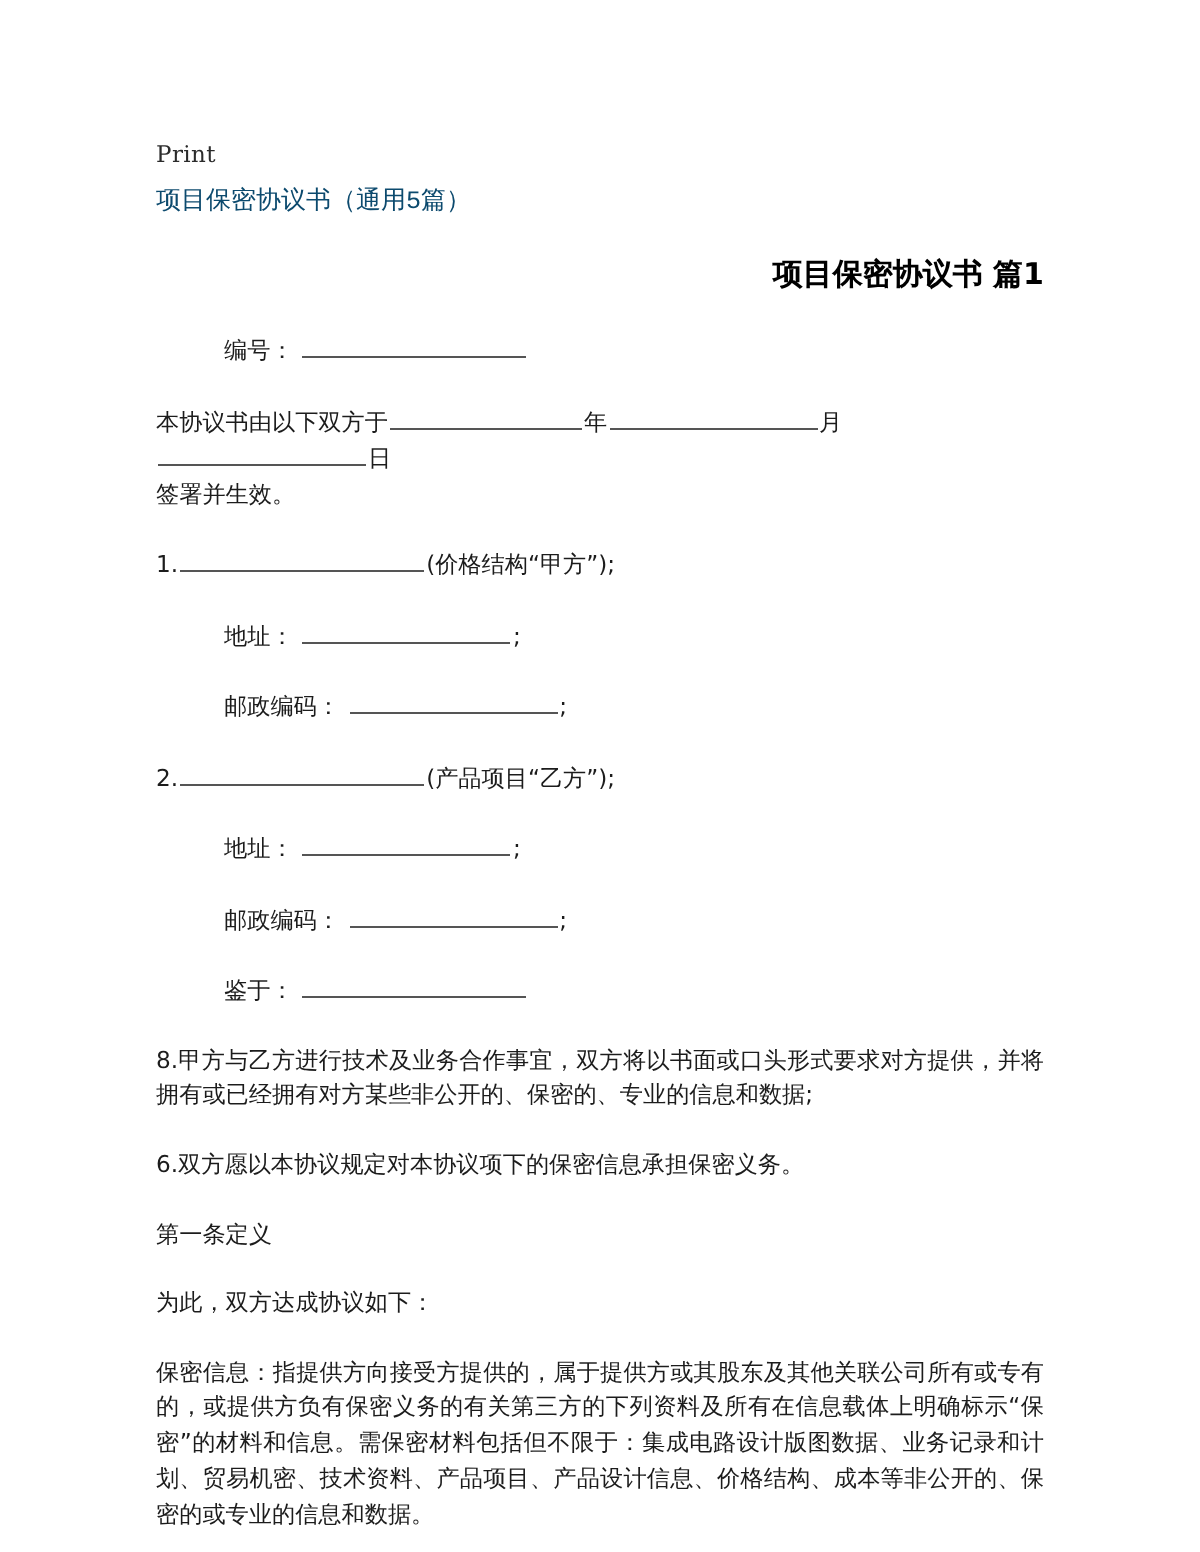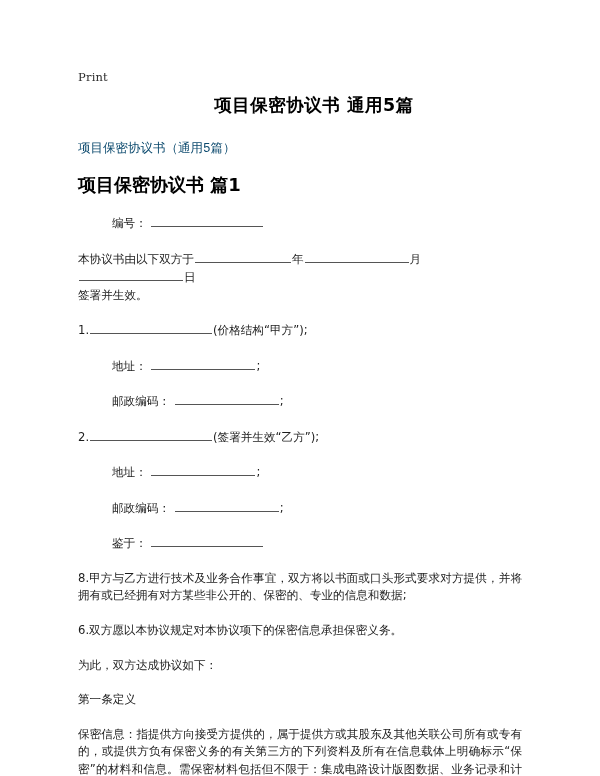--- a/index.html
+++ b/index.html
@@ -58,25 +58,26 @@
 
   .subtitle {
     font-size: 12.5px;
     line-height: 18px;
     color: #0c4a6e;
     margin: 0 0 18px 0;
     font-family: Liberation Mono, monospace;
   }
 
   .section-heading {
-    font-size: 18px;
+    font-size: 15px;
     font-weight: 700;
     line-height: 18px;
     color: #000;
     margin: 0 0 20px 0;
+    text-align: right;
   }
 
   .para {
     font-size: 11.6px;
     line-height: 17.5px;
     color: #1c1c1c;
     margin: 0 0 17px 0;
     text-align: justify;
     word-break: break-all;
   }
@@ -121,21 +122,20 @@
 </style>
 </head>
 <body>
 
 <div class="page">
 
   <div class="print-label">Print</div>
 
   <div class="doc">
 
-    <h1 class="doc-title">项目保密协议书  通用5篇</h1>
 
     <p class="subtitle">项目保密协议书（通用5篇）</p>
 
     <p class="section-heading">项目保密协议书 篇1</p>
 
     <div class="fill-row">
       <span class="lbl">编号：</span>
       <span class="blank w-lg"></span>
     </div>
 
@@ -152,21 +152,21 @@
       <span class="lbl">地址：</span>
       <span class="blank w-md"></span><span>;</span>
     </div>
 
     <div class="fill-row">
       <span class="lbl">邮政编码：</span>
       <span class="blank w-md"></span><span>;</span>
     </div>
 
     <div class="fill-row">
-      <span>2.</span><span class="blank w-xl"></span><span>(签署并生效“乙方”);</span>
+      <span>2.</span><span class="blank w-xl"></span><span>(产品项目“乙方”);</span>
     </div>
 
     <div class="fill-row">
       <span class="lbl">地址：</span>
       <span class="blank w-md"></span><span>;</span>
     </div>
 
     <div class="fill-row">
       <span class="lbl">邮政编码：</span>
       <span class="blank w-md"></span><span>;</span>
@@ -174,20 +174,20 @@
 
     <div class="fill-row">
       <span class="lbl">鉴于：</span>
       <span class="blank w-lg"></span>
     </div>
 
     <p class="para block">8.甲方与乙方进行技术及业务合作事宜，双方将以书面或口头形式要求对方提供，并将拥有或已经拥有对方某些非公开的、保密的、专业的信息和数据;</p>
 
     <p class="para">6.双方愿以本协议规定对本协议项下的保密信息承担保密义务。</p>
 
+    <p class="para">第一条定义</p>
+
     <p class="para">为此，双方达成协议如下：</p>
-
-    <p class="para">第一条定义</p>
 
     <p class="para block">保密信息：指提供方向接受方提供的，属于提供方或其股东及其他关联公司所有或专有的，或提供方负有保密义务的有关第三方的下列资料及所有在信息载体上明确标示“保密”的材料和信息。需保密材料包括但不限于：集成电路设计版图数据、业务记录和计划、贸易机密、技术资料、产品项目、产品设计信息、价格结构、成本等非公开的、保密的或专业的信息和数据。</p>
 
   </div>
 </div>
 
 </body></html>

